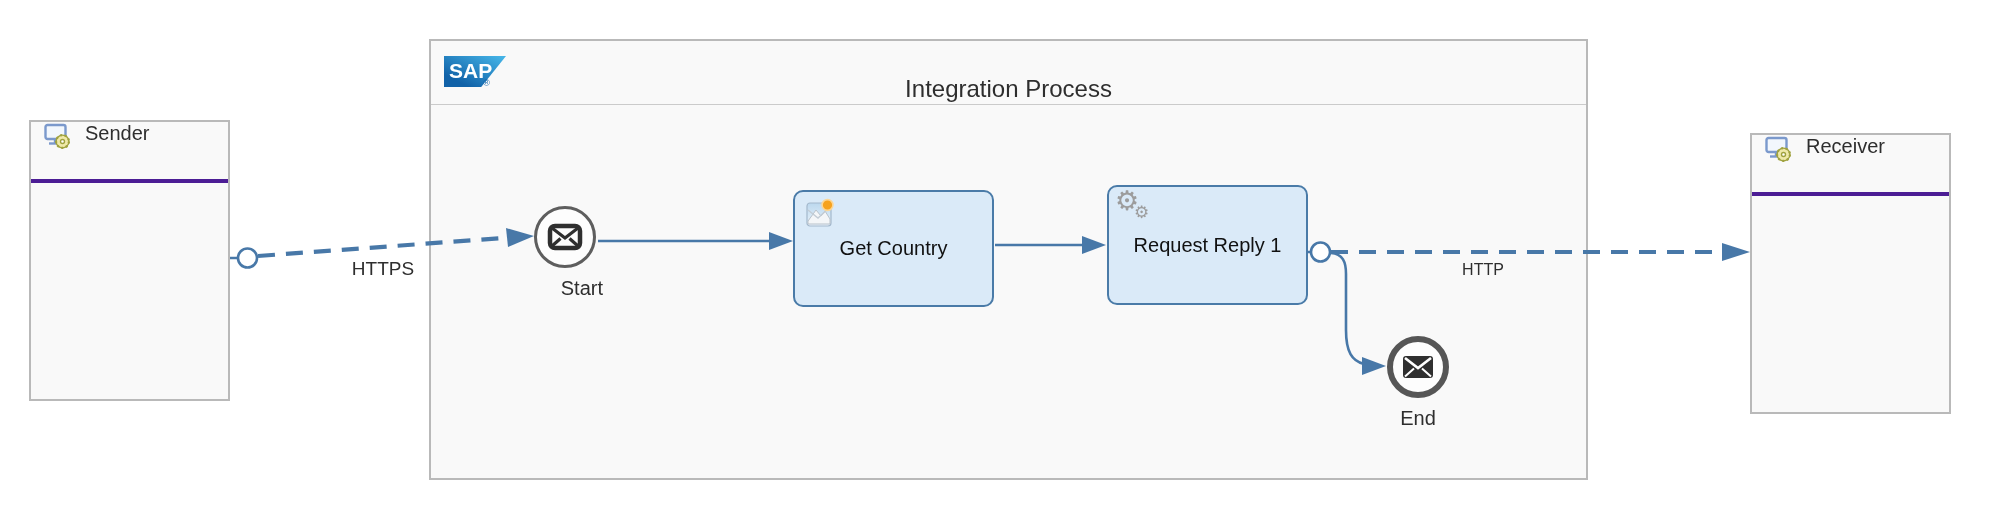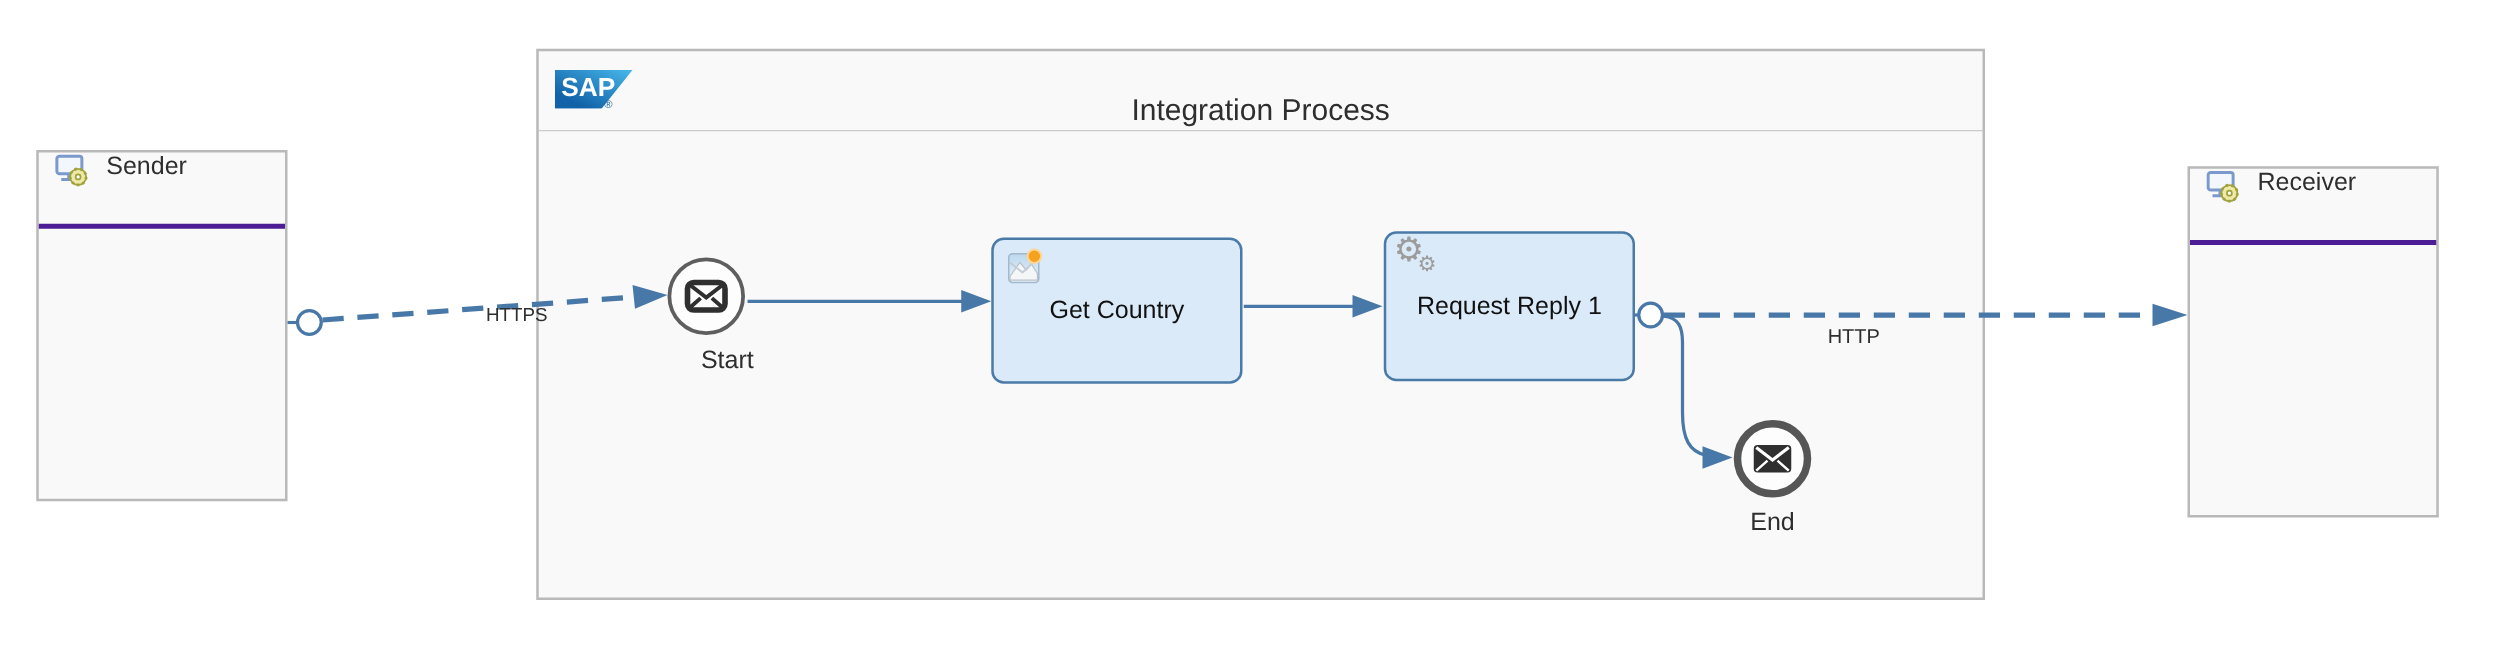--- a/index.html
+++ b/index.html
@@ -43,21 +43,21 @@
   .task-label{font-size:20px;color:#111;}
   .task-icon{position:absolute;left:11px;top:6px;}
   .gears-icon{position:absolute;left:6px;top:-2px;width:44px;height:44px;color:#9c9c9c;}
   .gears-icon .gear-big{position:absolute;left:0;top:0;font-size:27px;}
   .gears-icon .gear-small{position:absolute;left:19px;top:17px;font-size:17px;}
 
   
   .float-label{position:absolute;text-align:center;font-size:20px;color:#2e2e2e;z-index:6;}
   #start-label{left:527px;top:277px;width:76px;text-align:right;}
   #end-label{left:1380px;top:407px;width:76px;}
-  #https-label{left:328px;top:244px;width:110px;font-size:15px;text-align:right;}
+  #https-label{left:328px;top:258px;width:110px;font-size:19px;}
   #http-label{left:1428px;top:261px;width:110px;font-size:16px;}
 
   
   #connector-layer{position:absolute;left:0;top:0;width:2004px;height:520px;z-index:5;}
 </style>
 </head>
 <body>
 
 <div id="canvas">
 

